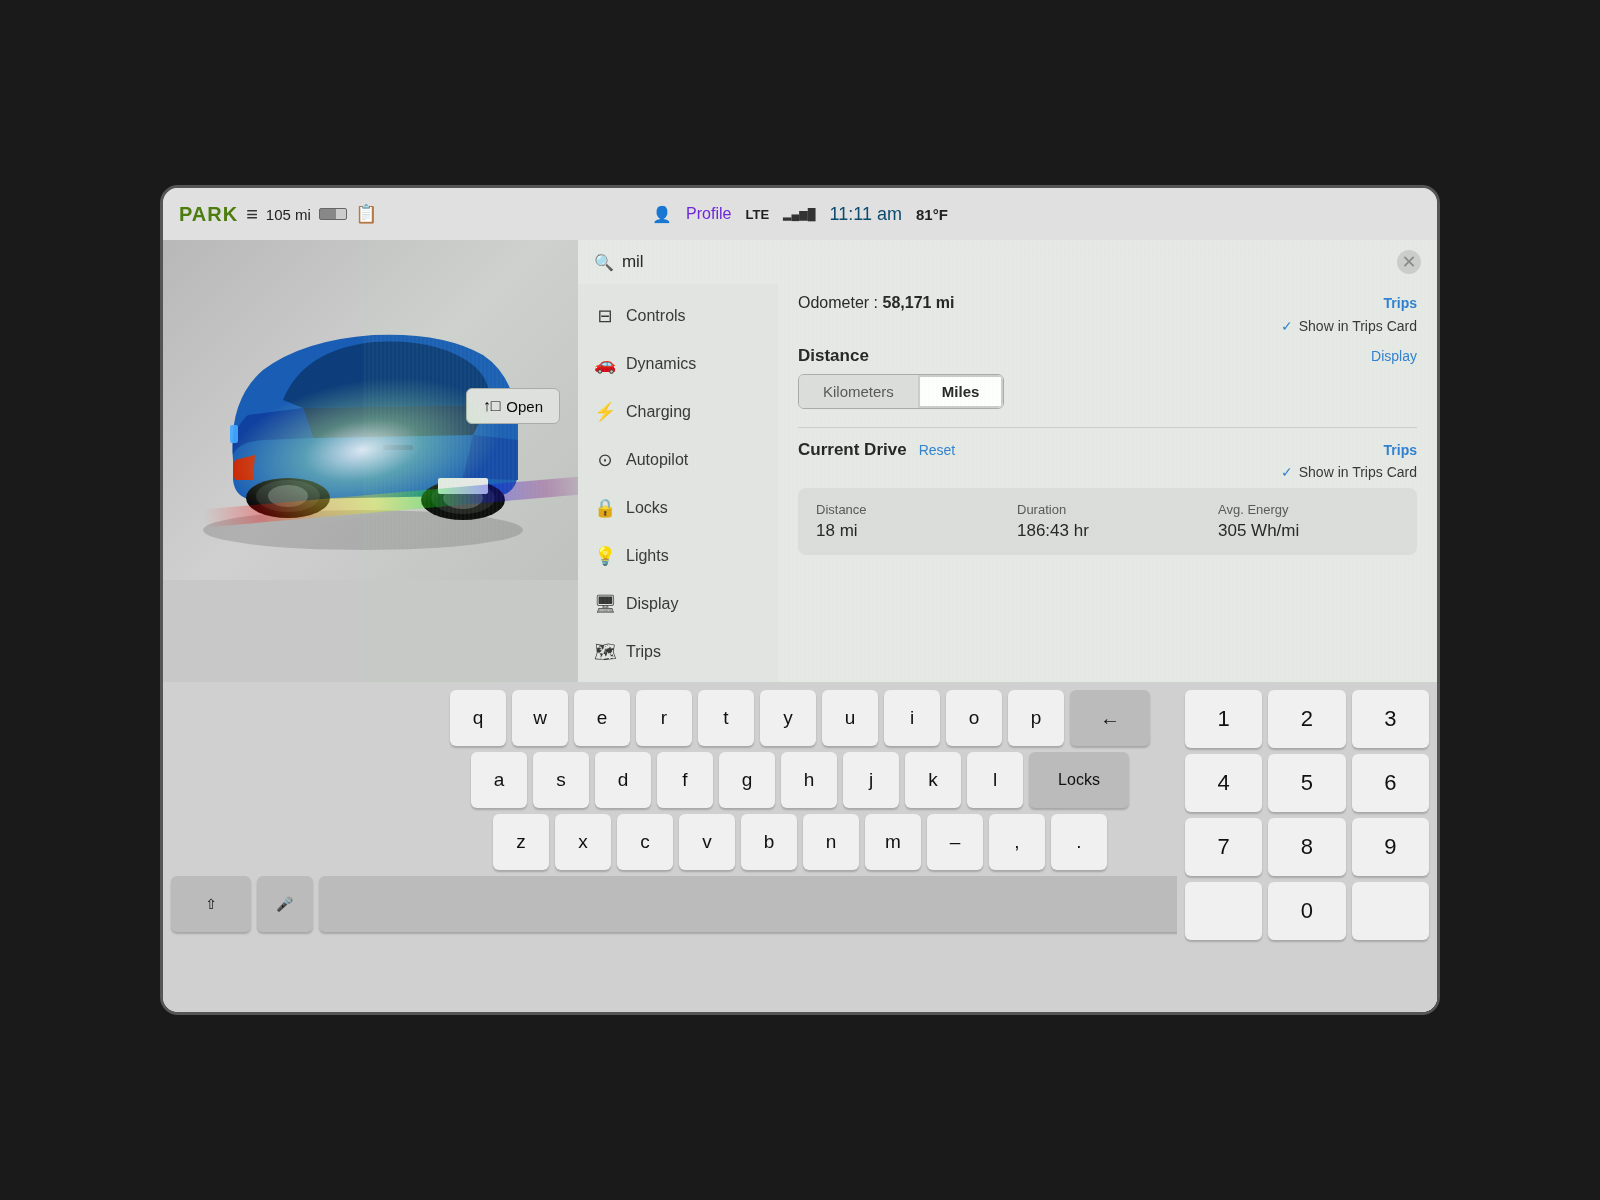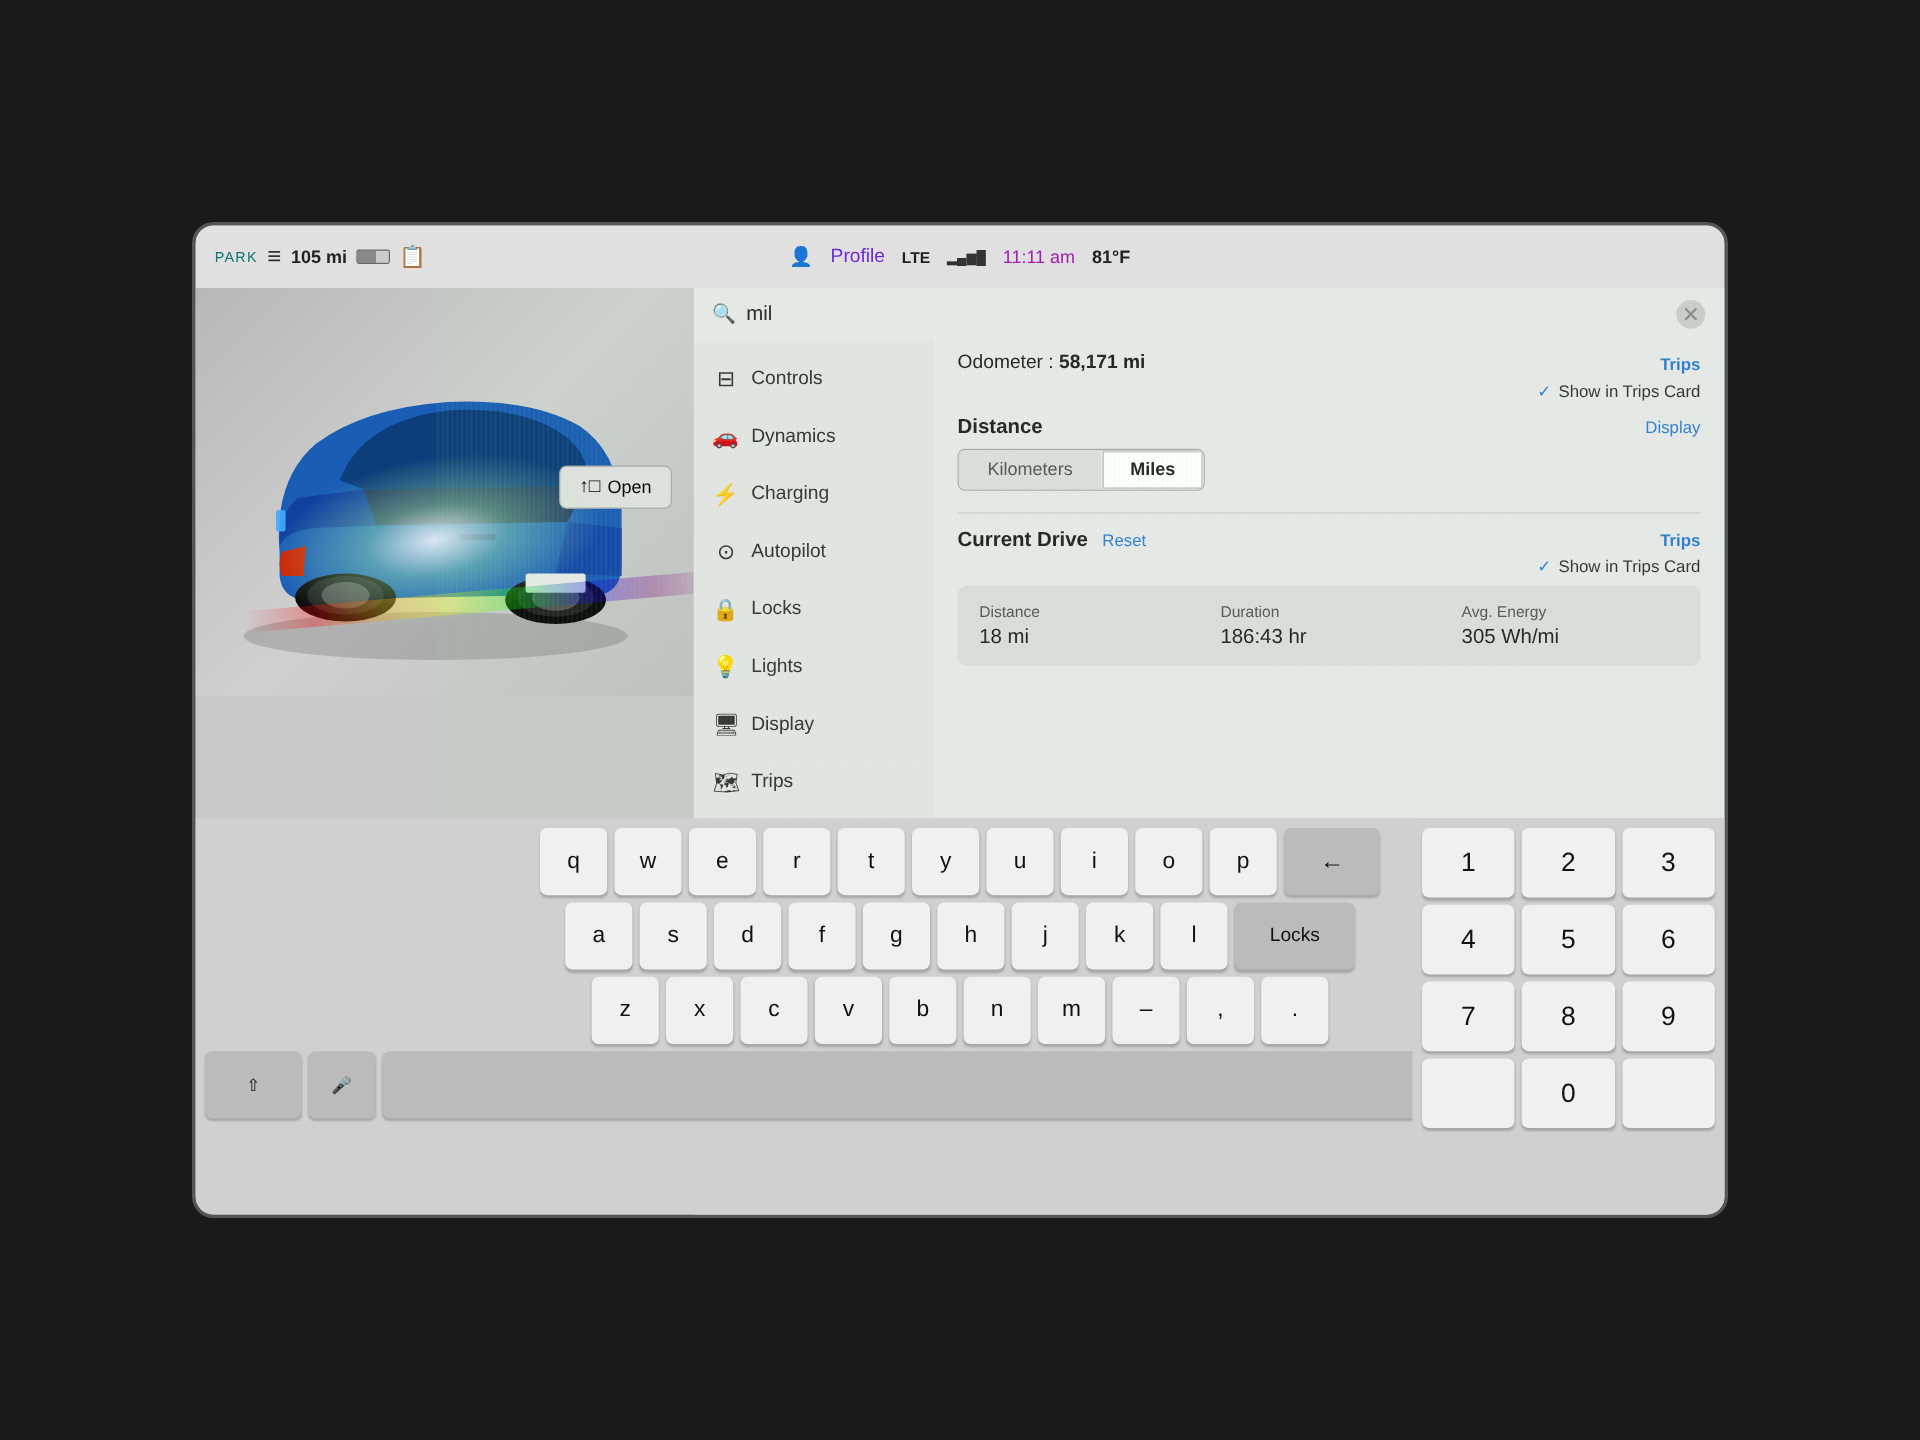--- a/index.html
+++ b/index.html
@@ -34,29 +34,29 @@
       z-index: 100;
       gap: 12px;
     }
     .status-left {
       display: flex;
       align-items: center;
       gap: 8px;
       flex: 1;
     }
     .park-label {
-      color: #0f766e;
+      color: #4d7c0f;
+      font-weight: 700;
+      font-size: 20px;
+      letter-spacing: 1px;
+    }
+    .mileage {
+      color: #222;
+      font-size: 15px;
       font-weight: 400;
-      font-size: 12px;
-      letter-spacing: 1px;
-    }
-    .mileage {
-      color: #222;
-      font-size: 15px;
-      font-weight: 700;
     }
     .battery-bar {
       display: inline-block;
       width: 28px;
       height: 12px;
       background: linear-gradient(to right, #888 60%, #ccc 60%);
       border: 1px solid #666;
       border-radius: 2px;
       vertical-align: middle;
     }
@@ -69,22 +69,22 @@
       color: #6d28d9;
       font-size: 16px;
       font-weight: 400;
     }
     .lte-signal {
       color: #222;
       font-size: 13px;
       font-weight: 600;
     }
     .time-label {
-      color: #a21caf;
-      font-size: 15px;
+      color: #0c4a6e;
+      font-size: 18px;
       font-weight: 500;
     }
     .temp-label {
       color: #222;
       font-size: 15px;
       font-weight: 700;
     }
     .status-right {
       flex: 1;
       display: flex;

